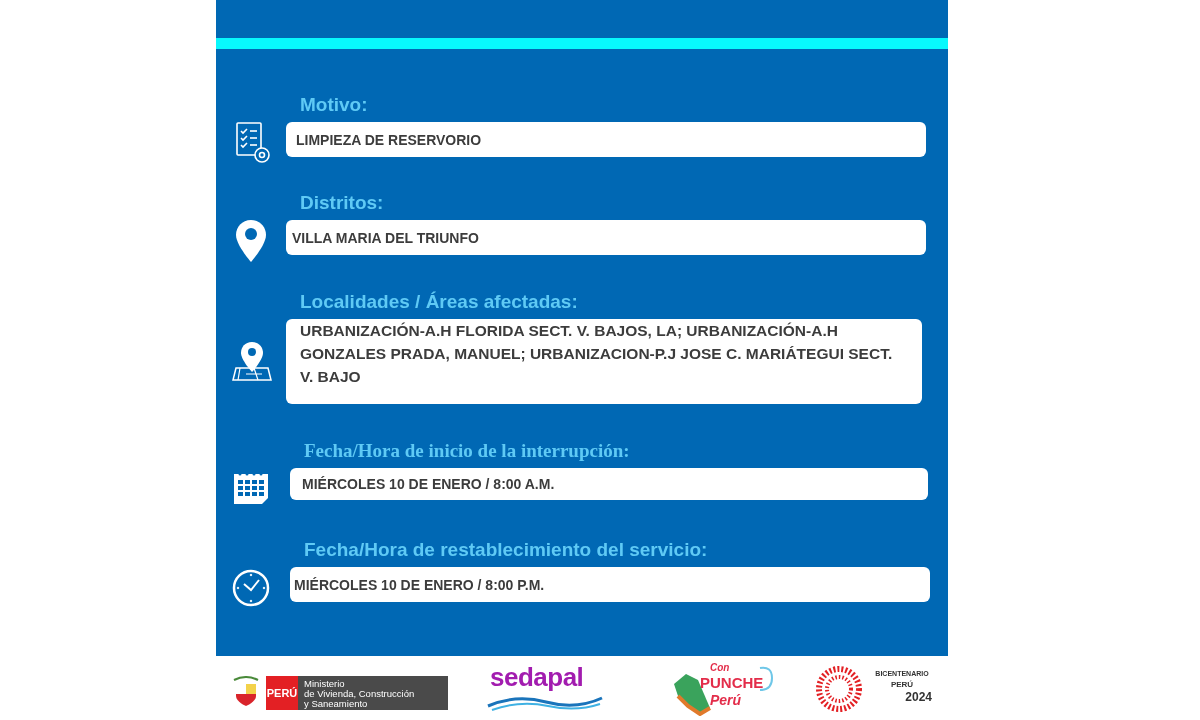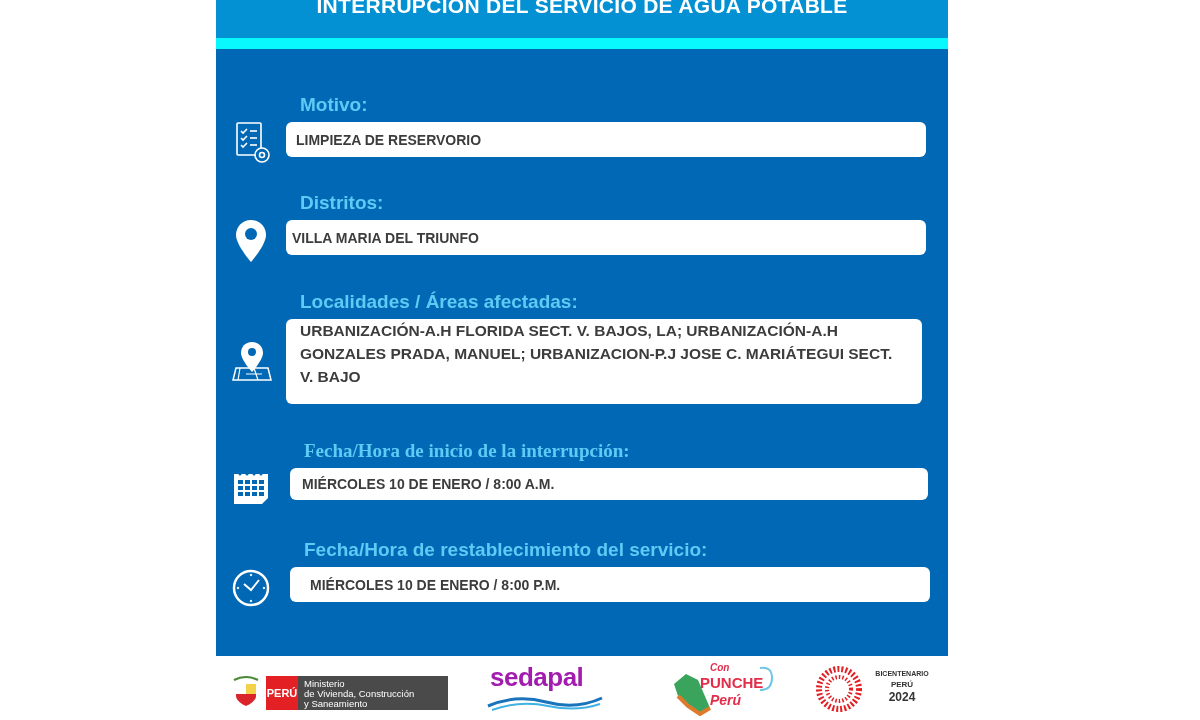--- a/index.html
+++ b/index.html
@@ -12,23 +12,20 @@
     .card { position:absolute; background:#ffffff; border-radius:6px; color:#3c3c3c; font-weight:bold; font-size:14px; box-sizing:border-box; padding-left:10px; display:flex; align-items:center; }
     .card.multi { align-items:flex-start; padding:0 14px; font-size:15.5px; line-height:23px; }
     .icon { position:absolute; }
     .footer { position:absolute; left:216px; top:656px; width:732px; height:64px; }
     .logo { position:absolute; }
   </style>
 </head>
 <body>
 
 <div class="panel">
-  <div class="header">
-    <div class="header-title">INTERRUPCION DEL SERVICIO DE AGUA POTABLE</div>
-  </div>
   <div class="stripe"></div>
 
   <div class="label" style="left:84px;top:94px;">Motivo:</div>
   <div class="icon" style="left:18px;top:120px;width:40px;height:46px;">
     <svg width="40" height="46" viewBox="0 0 40 46" fill="none" stroke="#ffffff" stroke-width="1.6">
       <rect x="3" y="3" width="24" height="32" rx="1"></rect>
       <path d="M7 11 l2 2 l4 -4"></path>
         <line x1="16" y1="11" x2="23" y2="11"></line>
       <path d="M7 18 l2 2 l4 -4"></path>
         <line x1="16" y1="18" x2="23" y2="18"></line>
@@ -90,21 +87,21 @@
   <div class="icon" style="left:15px;top:568px;width:40px;height:40px;">
     <svg width="40" height="40" viewBox="0 0 40 40" fill="none" stroke="#ffffff">
       <circle cx="20" cy="20" r="17" stroke-width="2.5"></circle>
       <path d="M13 16 L20 22 L28 12" stroke-width="2"></path>
       <circle cx="20" cy="7" r="0.8" fill="#ffffff"></circle>
         <circle cx="20" cy="33" r="0.8" fill="#ffffff"></circle>
       <circle cx="7" cy="20" r="0.8" fill="#ffffff"></circle>
         <circle cx="33" cy="20" r="0.8" fill="#ffffff"></circle>
     </svg>
   </div>
-  <div class="card" style="left:74px;top:567px;width:640px;height:35px;padding-left:20px;">MIÉRCOLES 10 DE ENERO / 8:00 P.M.</div>
+  <div class="card" style="left:74px;top:567px;width:640px;height:35px;padding-left:4px;">MIÉRCOLES 10 DE ENERO / 8:00 P.M.</div>
 </div>
 
 <div class="footer">
 
   <div class="logo" style="left:16px;top:16px;width:200px;height:40px;">
     <svg style="position:absolute;left:0;top:4px;" width="28" height="32" viewBox="0 0 28 32">
       <path d="M4 8 L24 8 L24 20 C24 26 14 30 14 30 C14 30 4 26 4 20 Z" fill="#d9242b"></path>
       <rect x="4" y="8" width="10" height="10" fill="#ffffff"></rect>
       <rect x="14" y="8" width="10" height="10" fill="#f3d24a"></rect>
       <path d="M2 4 Q14 -2 26 4" stroke="#4a8a3a" stroke-width="2" fill="none"></path>
@@ -138,15 +135,15 @@
     </svg>
   </div>
 
   <div class="logo" style="left:600px;top:8px;width:120px;height:50px;">
     <svg style="position:absolute;left:0;top:2px;" width="46" height="46" viewBox="0 0 46 46">
       <circle cx="23" cy="23" r="20" fill="none" stroke="#e32024" stroke-width="6" stroke-dasharray="2 2"></circle>
       <circle cx="23" cy="23" r="12" fill="none" stroke="#e32024" stroke-width="4" stroke-dasharray="1.5 2"></circle>
     </svg>
     <div style="position:absolute;left:56px;top:6px;width:60px;text-align:center;color:#333;font-size:7px;font-weight:bold;">BICENTENARIO</div>
     <div style="position:absolute;left:56px;top:16px;width:60px;text-align:center;color:#333;font-size:8px;font-weight:bold;">PERÚ</div>
-    <div style="position:absolute;left:56px;top:26px;width:60px;text-align:center;color:#333;font-size:12px;font-weight:bold;">2024</div>
+    <div style="position:absolute;left:56px;top:26px;width:60px;text-align:right;color:#333;font-size:12px;font-weight:bold;">2024</div>
   </div>
 </div>
 
 </body></html>

